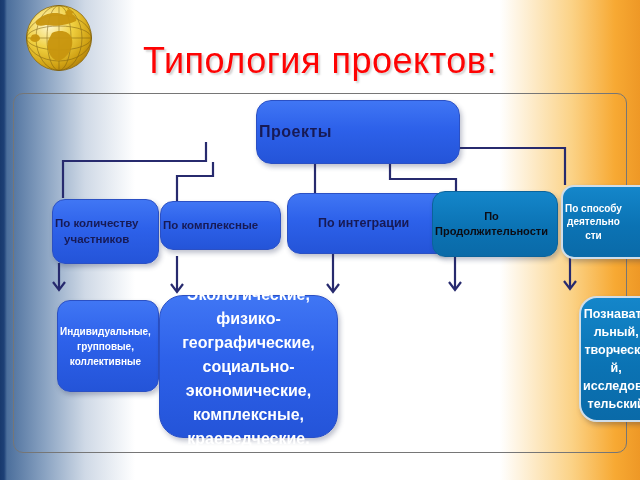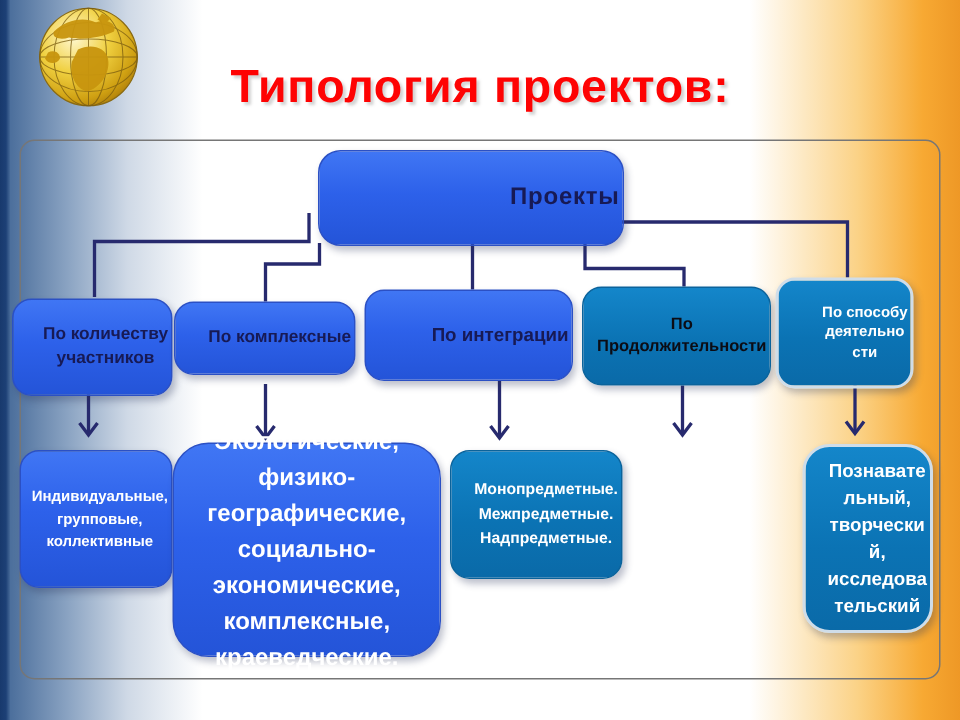--- a/index.html
+++ b/index.html
@@ -5,49 +5,50 @@
   html,body{margin:0;padding:0;}
   body{width:640px;height:480px;overflow:hidden;font-family:"Liberation Sans",sans-serif;}
   .slide{
     position:relative;width:640px;height:480px;overflow:hidden;
     background:linear-gradient(90deg,
       #18396d 0px,#1d4076 4px,#4c6f9c 7px,#8aa3c2 45px,#cfd9e6 85px,#ffffff 135px,
       #ffffff 500px,#fbd286 572px,#f7a933 615px,#ee9826 640px);
   }
   .title{
     position:absolute;top:40px;left:0;right:0;text-align:center;
-    font-size:31px;font-weight:bold;color:#fe0303;letter-spacing:.5px;
+    font-size:36px;font-weight:normal;color:#fe0303;letter-spacing:.5px;
     text-shadow:2px 2px 2px rgba(130,130,130,.35);
   }
   .panel{
     position:absolute;left:13px;top:93px;width:612px;height:358px;
     border:1px solid #767676;border-radius:10px;background:transparent;
   }
   .globe{position:absolute;left:24px;top:3px;width:70px;height:70px;}
   svg.connectors{position:absolute;left:0;top:0;width:640px;height:480px;pointer-events:none;}
   .conn{fill:none;stroke:#272a6e;stroke-width:2.2px;}
   .box{
-    position:absolute;display:flex;align-items:center;justify-content:flex-end;
+    position:absolute;display:flex;align-items:center;justify-content:flex-start;
     text-align:center;font-weight:bold;border-radius:13px;
     box-shadow:2px 3px 5px rgba(40,50,90,.30);
+    margin-left:44px;
   }
   .royal{
     background:linear-gradient(180deg,#4076f4 0%,#2d61ea 45%,#2454d8 100%);
     border:1px solid #2b50c4;color:#171a55;
   }
   .teal{
     background:linear-gradient(180deg,#1486ca 0%,#0b73b4 55%,#0a6aa8 100%);
     border:1px solid #0b639b;color:#ffffff;
   }
   .lightborder{border:2px solid #cfdde9;}
   .lbl{white-space:pre-line;line-height:1.35;padding:2px;}
   #node-projects{left:212px;top:100px;width:202px;height:62px;font-size:16px;border-radius:15px;letter-spacing:.5px;}
   #n1{left:8px;top:199px;width:105px;height:63px;font-size:11.5px;}
   #n2{left:116px;top:201px;width:119px;height:47px;font-size:11.5px;}
-  #n3{left:243px;top:193px;width:137px;height:59px;font-size:12.5px;}
+  #n3{left:243px;top:193px;width:137px;height:59px;font-size:12.5px;padding-left:28px;}
   #n4{left:388px;top:191px;width:124px;height:64px;font-size:11px;color:#0c0c14;}
   #n5{left:517px;top:185px;width:88px;height:70px;font-size:10px;color:#ffffff;}
   #l1{left:13px;top:300px;width:100px;height:90px;font-size:10px;color:#ffffff;}
   #l1 .lbl{line-height:1.5;}
   #l2{left:115px;top:295px;width:177px;height:141px;font-size:16px;color:#ffffff;border-radius:24px;}
   #l2 .lbl{line-height:1.5;}
   #l3{left:300px;top:300px;width:113px;height:84px;font-size:10.5px;}
   #l3 .lbl{line-height:1.6;}
   #l4{left:417px;top:297px;width:108px;height:122px;font-size:12.5px;border-radius:20px;}
   #l4 .lbl{line-height:1.45;}
@@ -136,25 +137,20 @@
     <span class="lbl">Индивидуальные,
 групповые,
 коллективные</span>
   </div>
   <div class="box royal" id="l2">
     <span class="lbl">Экологические,
 физико- географические,
 социально- экономические,
 комплексные, краеведческие.</span>
   </div>
-  <div class="box teal" id="l3">
-    <span class="lbl">Монопредметные.
-Межпредметные.
-Надпредметные.</span>
-  </div>
   <div class="box teal lightborder" id="l5">
     <span class="lbl">Познавате
 льный,
 творчески
 й,
 исследова
 тельский</span>
   </div>
 
 </div>

